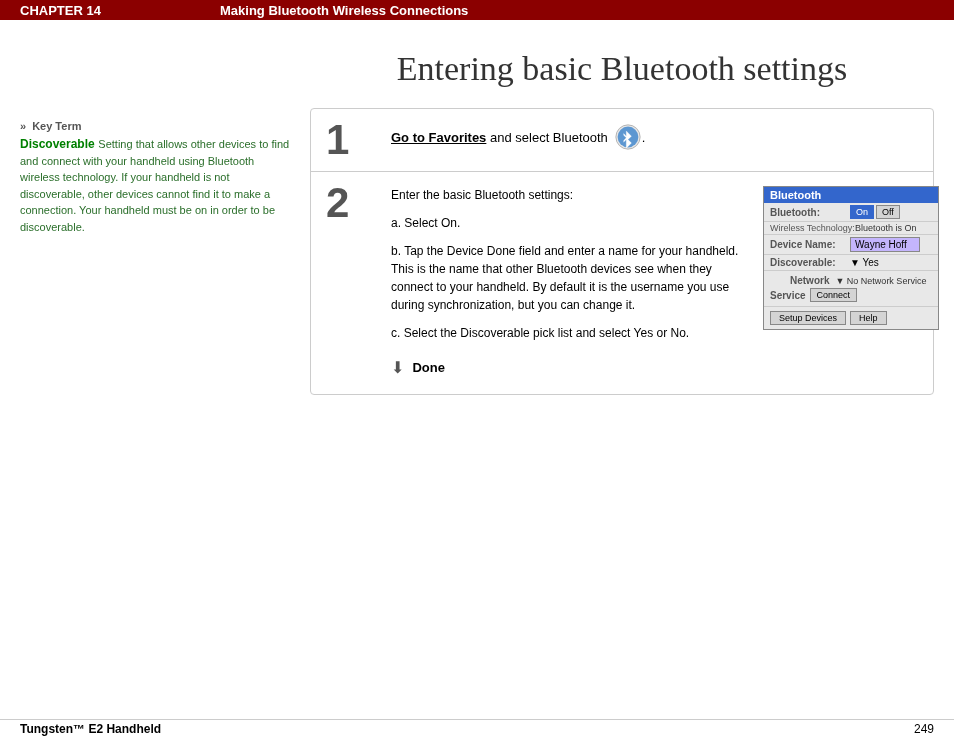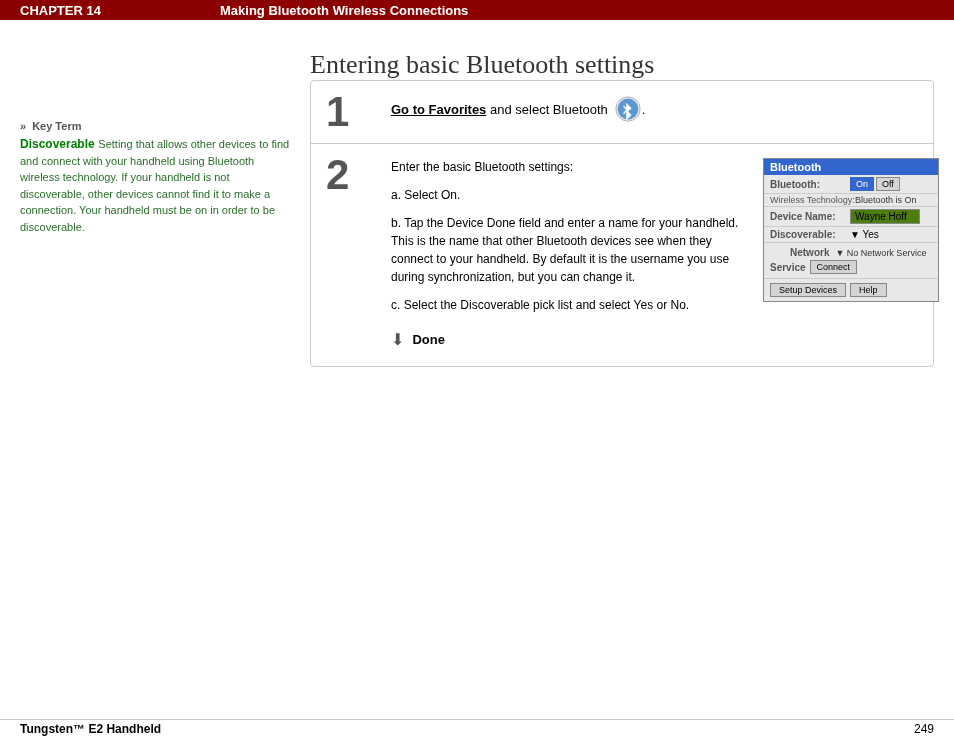--- a/index.html
+++ b/index.html
@@ -94,24 +94,26 @@
       line-height: 1.5;
       margin-top: 2px;
     }
 
     
     #content {
       flex: 1;
       padding-top: 10px;
     }
     #content h1 {
-      font-size: 26px;
+      font-size: 34px;
       font-weight: normal;
       color: #333;
+      margin-bottom: 20px;
       font-family: Georgia, serif;
+      text-align: center;
     }
 
     
     .steps-container {
       border: 1px solid #ccc;
       border-radius: 4px;
     }
 
     
     .step-row {
@@ -229,21 +231,21 @@
       background: #d4d4d4;
       cursor: pointer;
     }
     .bt-btn.active {
       background: #3366cc;
       color: #fff;
       border-color: #3366cc;
     }
     .device-name-field {
       border: 1px solid #888;
-      background: #4d7c0f;
+      background: #c4b5fd;
       padding: 1px 4px;
       font-size: 10px;
       display: inline-block;
       min-width: 70px;
     }
     .disc-row {
       display: flex;
       align-items: center;
       padding: 2px 6px;
       font-size: 10px;

